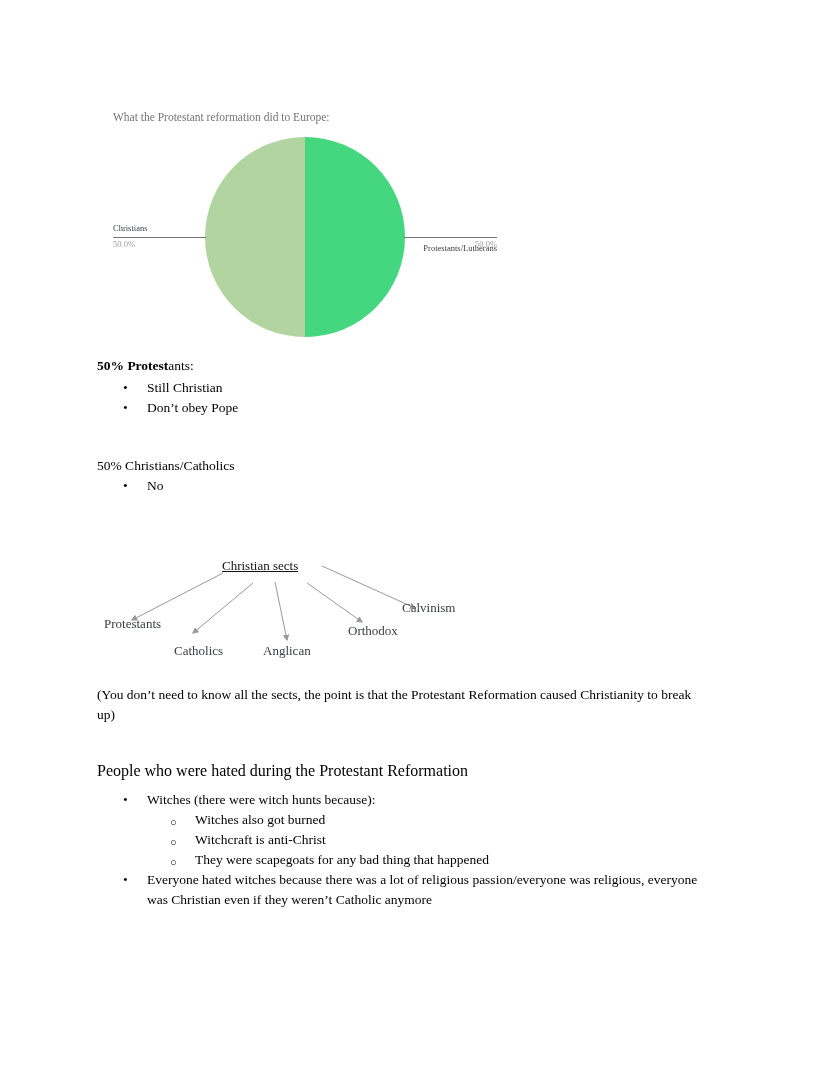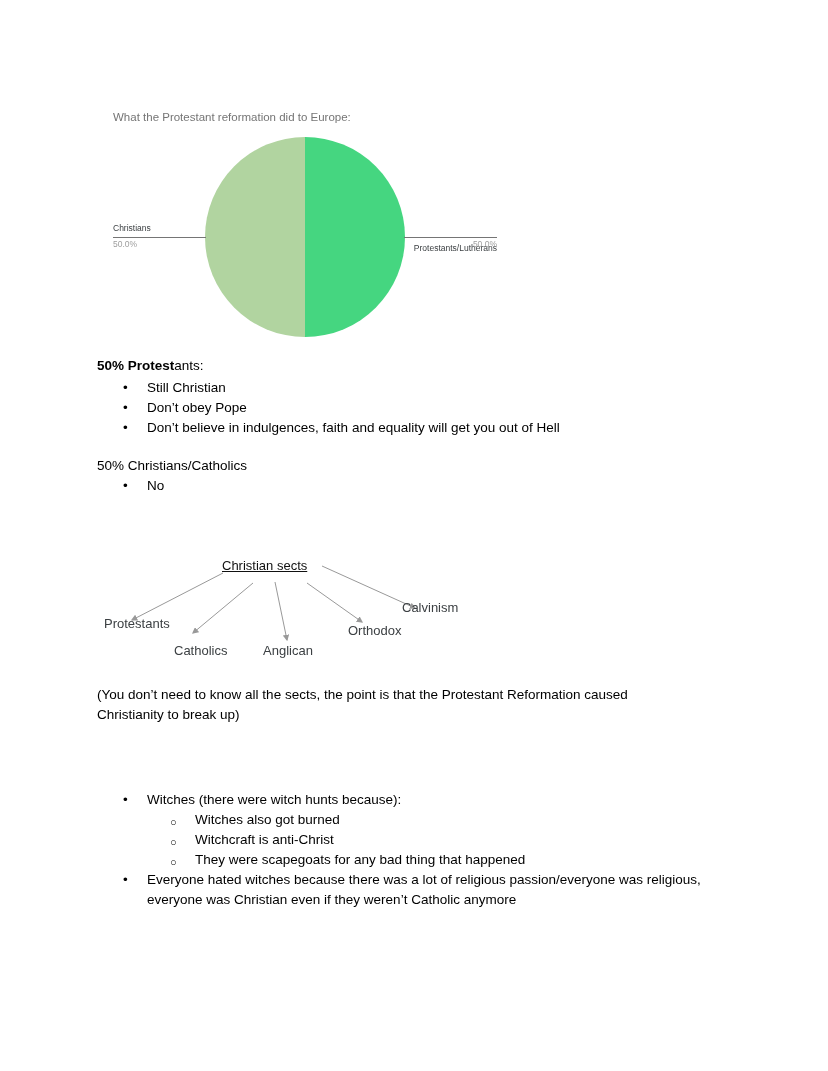--- a/index.html
+++ b/index.html
@@ -1,18 +1,18 @@
 <!DOCTYPE html>
 <html><head>
 <meta charset="utf-8">
 <style>
   html,body { margin:0; padding:0; background:#ffffff; }
   .page {
     position:relative; width:828px; height:1071px; background:#ffffff;
-    font-family:Liberation Sans, sans-serif; color:#000000;
+    font-family:Liberation Serif, serif; color:#000000;
     overflow:hidden;
   }
   .abs { position:absolute; }
 
   
   .chart-title { left:113px; top:111px; font-size:11.5px; color:#757575; }
   .pie { left:204px; top:136px; }
   .leader { top:237px; height:1px; background:#757575; }
   .leader-left  { left:113px; width:93px; }
   .leader-right { left:404px; width:93px; }
@@ -68,21 +68,20 @@
   <div class="abs slice-label label-left">Christians</div>
   <div class="abs slice-pct pct-left">50.0%</div>
   <div class="abs slice-label label-right">Protestants/Lutherans</div>
   <div class="abs slice-pct pct-right">50.0%</div>
 
   <div class="abs body protestants-heading"><span class="bold">50% Protest</span><span>ants:</span></div>
 
   <div class="abs protestants-list">
     <div class="li1">Still Christian</div>
     <div class="li1">Don’t obey Pope</div>
-    <div class="li1">Don’t believe in indulgences, faith and equality will get you out of Hell</div>
   </div>
 
   <div class="abs body catholics-heading">50% Christians/Catholics</div>
   <div class="abs catholics-list">
     <div class="li1">No</div>
   </div>
 
   <div class="abs diagram-title">Christian sects</div>
 
   <svg class="abs diagram-lines" width="360" height="110" viewBox="0 0 360 110">
@@ -99,20 +98,21 @@
   </svg>
 
   <div class="abs sect-label sect-protestants">Protestants</div>
   <div class="abs sect-label sect-catholics">Catholics</div>
   <div class="abs sect-label sect-anglican">Anglican</div>
   <div class="abs sect-label sect-orthodox">Orthodox</div>
   <div class="abs sect-label sect-calvinism">Calvinism</div>
 
   <div class="abs body note">(You don’t need to know all the sects, the point is that the Protestant Reformation caused Christianity to break up)</div>
 
+  <div class="abs section-heading">People who were hated during the Protestant Reformation</div>
 
   <div class="abs hated-list">
     <div class="li1">Witches (there were witch hunts because):</div>
     <div class="li2">Witches also got burned</div>
     <div class="li2">Witchcraft is anti-Christ</div>
     <div class="li2">They were scapegoats for any bad thing that happened</div>
     <div class="li1">Everyone hated witches because there was a lot of religious passion/everyone was religious, everyone was Christian even if they weren’t Catholic anymore</div>
   </div>
 
 </div>

